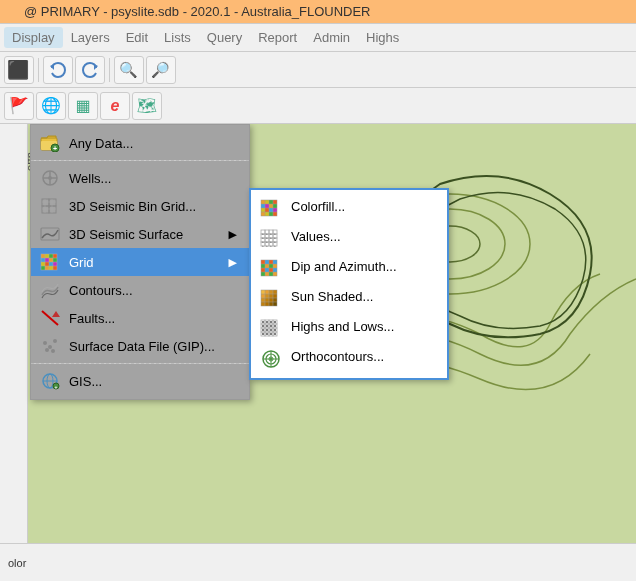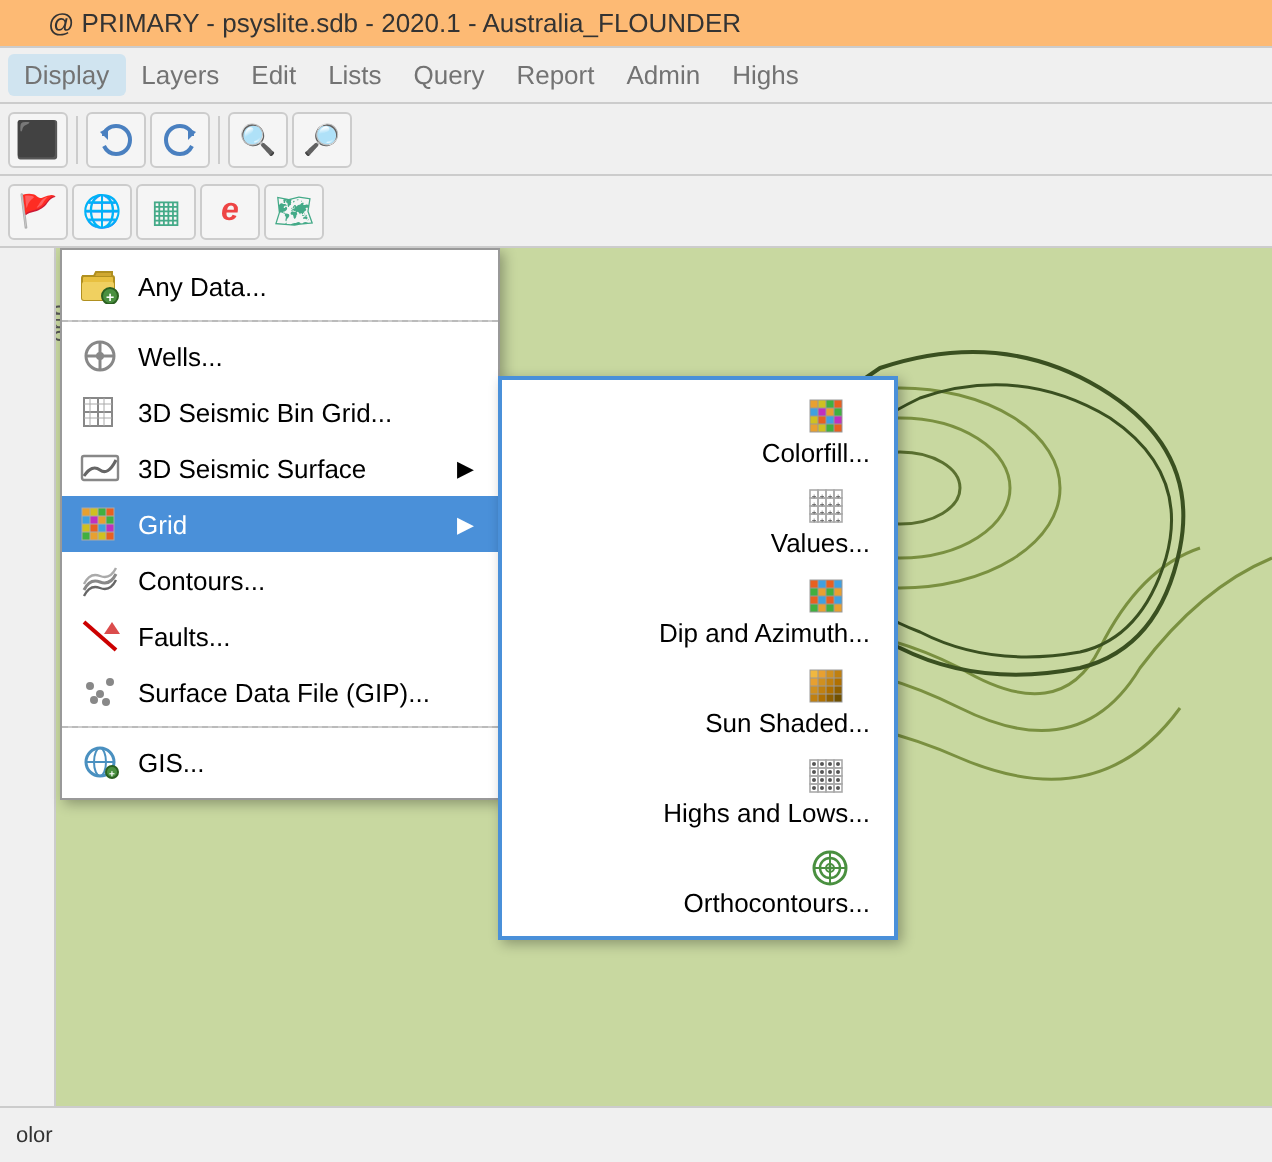--- a/index.html
+++ b/index.html
@@ -78,21 +78,21 @@
       left: 0;
       right: 0;
       bottom: 0;
     }
 
     
     .display-menu {
       position: absolute;
       top: 0px;
       left: 30px;
-      background: #ffffff;
+      background: #a3a3a3;
       border: 1px solid #999;
       box-shadow: 2px 2px 6px rgba(0,0,0,0.3);
       min-width: 220px;
       padding: 4px 0;
       z-index: 100;
     }
 
     .menu-separator {
       height: 1px;
       background: #ccc;
@@ -138,26 +138,25 @@
       top: -4px;
       background: white;
       border: 2px solid #4a90d9;
       box-shadow: 2px 2px 6px rgba(0,0,0,0.3);
       min-width: 200px;
       padding: 4px 0;
       z-index: 101;
     }
     .submenu-item {
       display: flex;
-      align-items: flex-end;
+      align-items: flex-start;
       padding: 5px 12px 5px 8px;
       cursor: pointer;
       white-space: nowrap;
       color: #000;
-      flex-direction: column;
     }
     .submenu-item .item-icon {
       width: 24px;
       height: 20px;
       margin-right: 8px;
       display: flex;
       align-items: center;
       justify-content: center;
       flex-shrink: 0;
     }
@@ -191,21 +190,21 @@
 
     .map-area {
       flex: 1;
       background: #c8d8a0;
       position: relative;
       overflow: hidden;
     }
 
     
     .status-bar {
-      height: 28px;
+      height: 38px;
       background: #f0f0f0;
       border-top: 1px solid #ccc;
       display: flex;
       align-items: center;
       padding: 0 8px;
       font-size: 11px;
       color: #333;
     }
     .status-section {
       margin-right: 16px;

